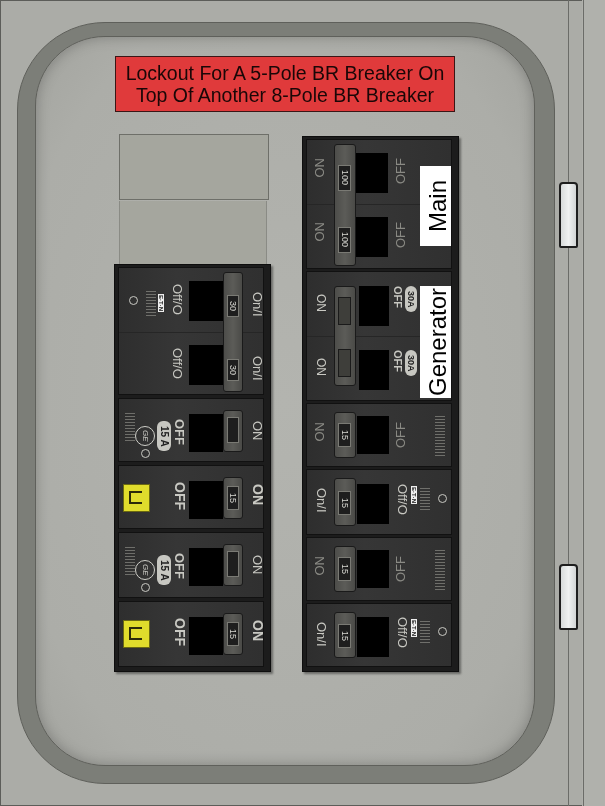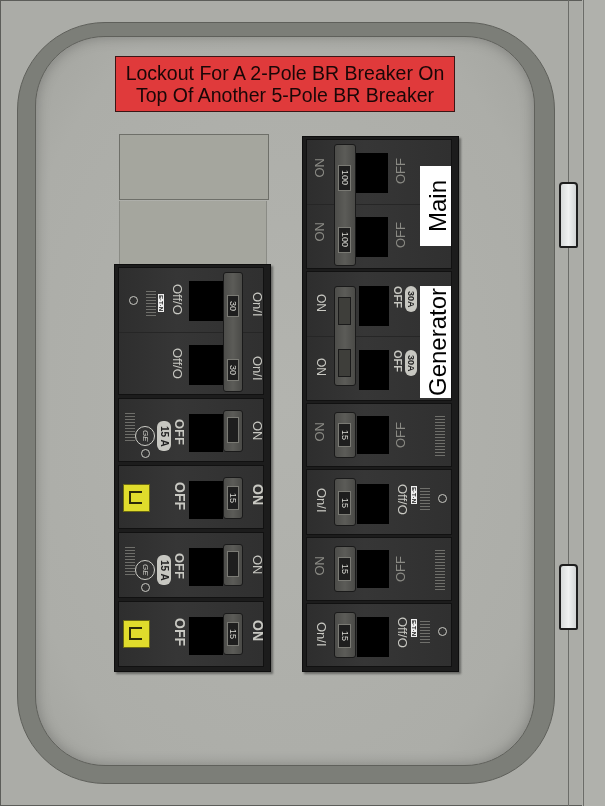--- a/index.html
+++ b/index.html
@@ -38,22 +38,22 @@
 <div class="outer-frame"></div>
 <div class="right-rail"></div>
 <div class="hinge-rail"></div>
 <div class="door-ring"></div>
 <div class="door-inner"></div>
 
 <div class="hinge" style="top:182px;"></div>
 <div class="hinge" style="top:564px;"></div>
 
 <div class="title-box">
-  <span>Lockout For A 2-Pole BR Breaker On</span>
-  <span>Top Of Another 5-Pole BR Breaker</span>
+  <span>Lockout For A 5-Pole BR Breaker On</span>
+  <span>Top Of Another 8-Pole BR Breaker</span>
 </div>
 
 <div class="blank-top"></div>
 <div class="blank-bot"></div>
 
 <div class="col col-left">
 
   <div class="brk" style="top:2px;height:128px;">
     <div class="divider" style="top:64px;background:#262626;"></div>
     <div class="circle-mark" style="left:10px;top:28px;"></div>

